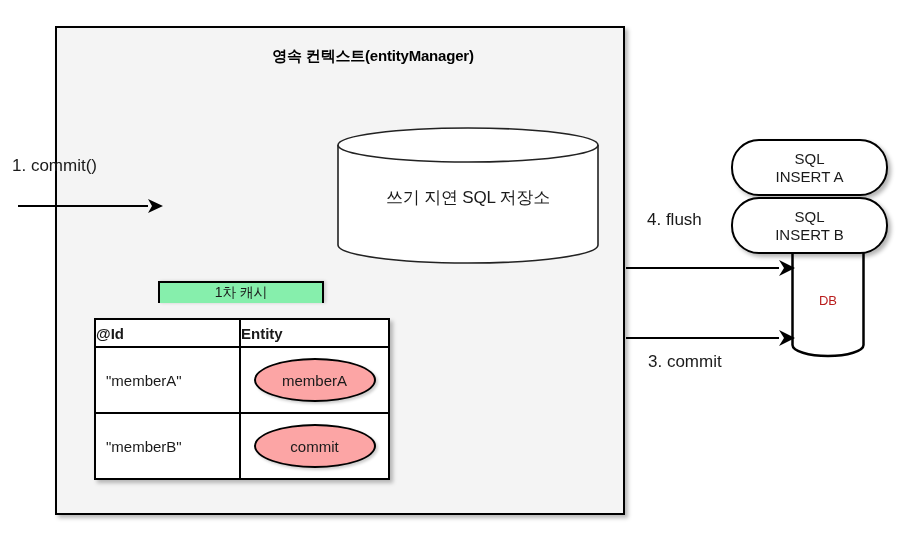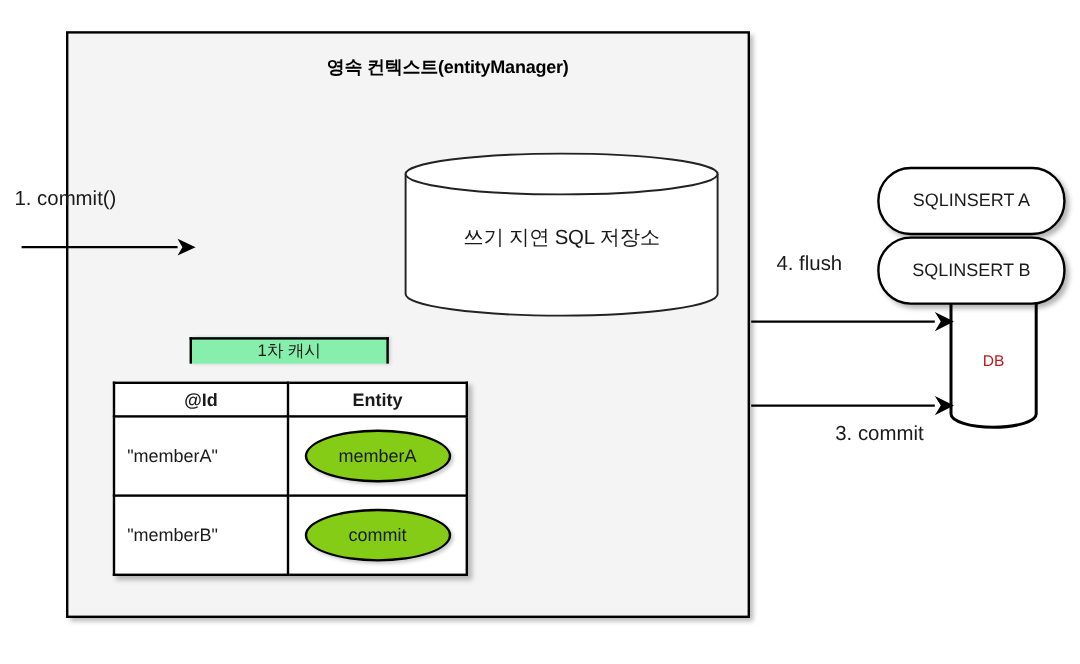--- a/index.html
+++ b/index.html
@@ -95,21 +95,21 @@
   }
   .cache-table td, .cache-table th {
     border: 2px solid #000000;
     padding: 0;
     background: #ffffff;
   }
   .cache-table th {
     height: 26px;
     font-size: 15px;
     font-weight: bold;
-    text-align: center;
+    text-align: left;
   }
   .cache-table td.idcell {
     height: 52px;
     font-size: 15px;
     text-align: left;
     padding-left: 10px;
     color: #1a1a1a;
   }
   .cache-table td.entcell {
     height: 52px;
@@ -119,36 +119,36 @@
   .ellipse {
     width: 122px;
     height: 44px;
     margin: 10px auto;
     border: 2px solid #000000;
     border-radius: 50%;
     display: flex;
     align-items: center;
     justify-content: center;
     font-size: 15px;
-    background: #84cc16;
+    background: #fca5a5;
     box-shadow: 2px 2px 3px rgba(0,0,0,0.2);
     box-sizing: border-box;
   }
 
   
   .sql-pill {
     position: absolute;
     width: 157px;
     height: 57px;
     background: #ffffff;
     border: 2.5px solid #000000;
     border-radius: 28px;
     box-sizing: border-box;
     display: flex;
-    flex-direction: row;
+    flex-direction: column;
     align-items: center;
     justify-content: center;
     font-size: 15px;
     line-height: 18px;
     box-shadow: 3px 3px 4px rgba(0,0,0,0.3);
   }
   .sql-a { left: 731px; top: 139px; z-index: 6; }
   .sql-b { left: 731px; top: 197px; z-index: 7; }
 
   
@@ -177,21 +177,21 @@
 
   
   .lbl {
     position: absolute;
     font-size: 17px;
     color: #1a1a1a;
     white-space: nowrap;
   }
   .lbl-commit1 { left: 12px; top: 156px; }
   .lbl-flush   { left: 647px; top: 210px; }
-  .lbl-commit3 { left: 648px; top: 352px; margin-left: 48px; }
+  .lbl-commit3 { left: 648px; top: 352px; }
 </style>
 </head>
 <body>
 
 <div id="canvas">
 
   <div class="pc-box"></div>
   <div class="pc-title">영속 컨텍스트(entityManager)</div>
 
   <div class="cyl-wb">

